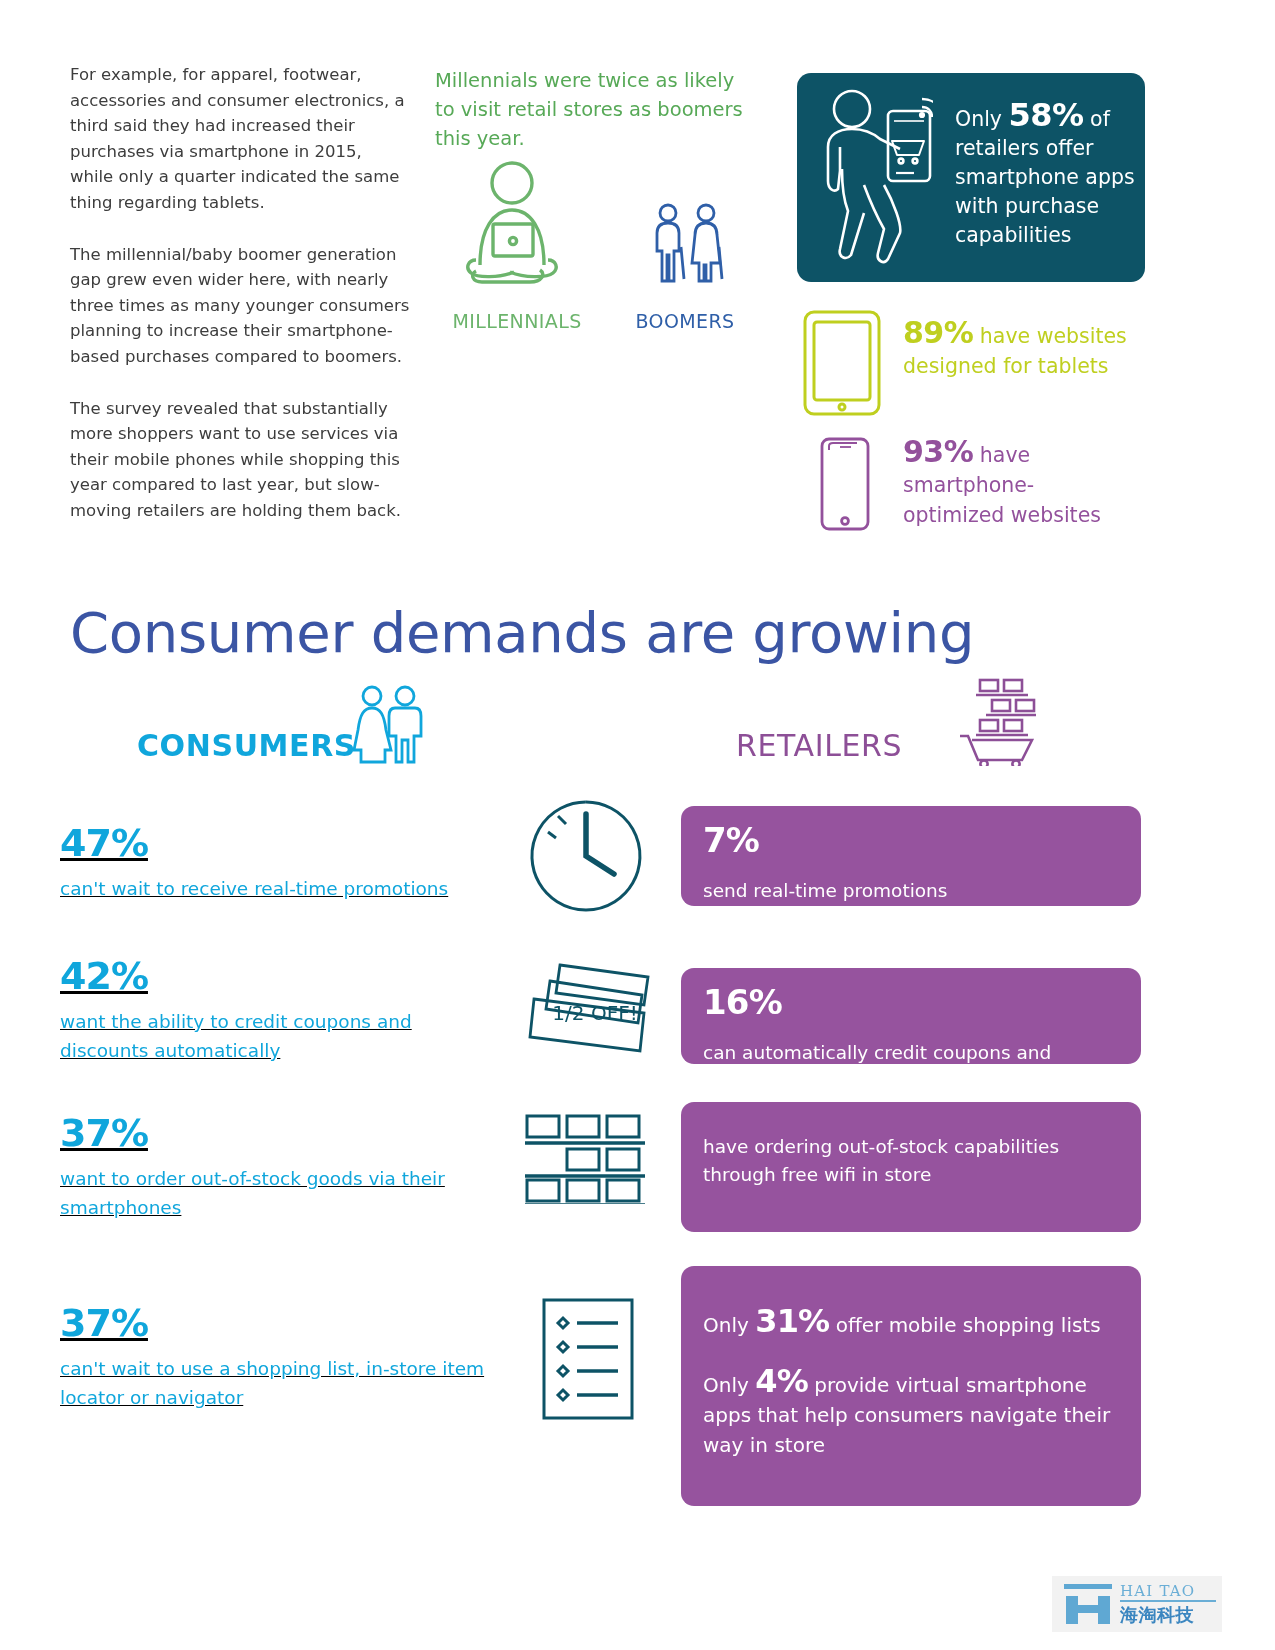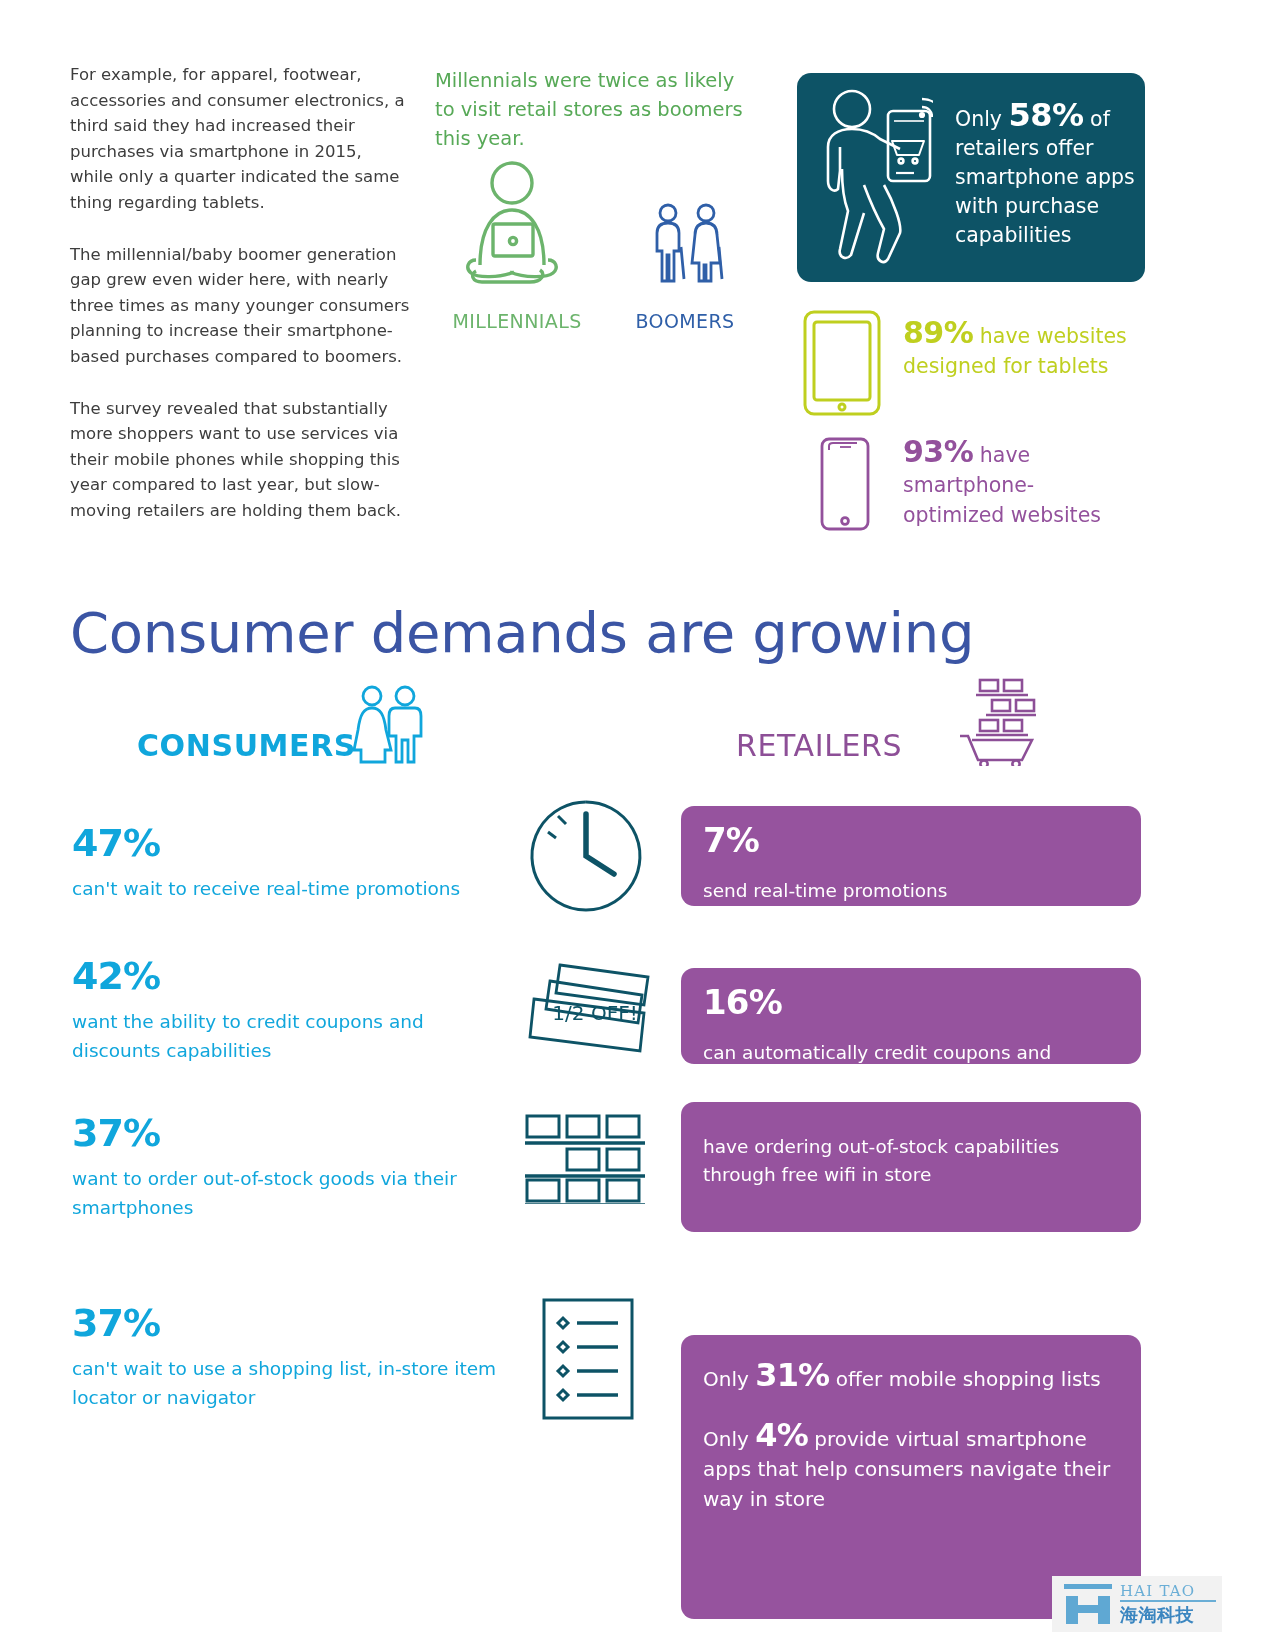--- a/index.html
+++ b/index.html
@@ -75,21 +75,21 @@
     font-size: 30px; font-weight: bold; color: #10a6dc; letter-spacing: .6px;
   }
   .consumers-icon { position: absolute; left: 352px; top: 684px; }
   .retailers-head {
     position: absolute; left: 736px; top: 728px;
     font-size: 30px; font-weight: normal; color: #8d4f97; letter-spacing: .6px;
   }
   .retailers-icon { position: absolute; left: 958px; top: 676px; }
 
   
-  .c-stat { position: absolute; left: 72px; width: 430px; }
+  .c-stat { position: absolute; left: 60px; width: 430px; text-decoration: underline; }
   .c-num {
     font-size: 38px; font-weight: bold; color: #10a6dc;
     letter-spacing: -1px; line-height: 42px;
   }
   .c-txt {
     font-size: 18.5px; color: #10a6dc; line-height: 29px; margin-top: 10px;
   }
 
   
   .mid-icon { position: absolute; }
@@ -250,21 +250,21 @@
     <circle cx="58" cy="88" r="3.6"></circle>
   </svg>
 </div>
 
 <div class="c-stat" style="top:822px">
   <div class="c-num">47%</div>
   <div class="c-txt">can't wait to receive real-time promotions</div>
 </div>
 <div class="c-stat" style="top:955px">
   <div class="c-num">42%</div>
-  <div class="c-txt">want the ability to credit coupons and discounts capabilities</div>
+  <div class="c-txt">want the ability to credit coupons and discounts automatically</div>
 </div>
 <div class="c-stat" style="top:1112px">
   <div class="c-num">37%</div>
   <div class="c-txt">want to order out-of-stock goods via their smartphones</div>
 </div>
 <div class="c-stat" style="top:1302px">
   <div class="c-num">37%</div>
   <div class="c-txt">can't wait to use a shopping list, in-store item locator or navigator</div>
 </div>
 
@@ -325,21 +325,21 @@
 
 <div class="r-box" style="top:968px; height:96px">
   <div class="r-num">16%</div>
   <div class="r-txt">can automatically credit coupons and discounts</div>
 </div>
 
 <div class="r-box" style="top:1102px; height:130px">
   <div class="r-txt">have ordering out-of-stock capabilities through free wifi in store</div>
 </div>
 
-<div class="r-box" style="top:1335px; height:284px; padding-top:25px">
+<div class="r-box" style="top:1266px; height:240px; padding-top:40px">
   <div class="r-line">
     <span>Only </span><span class="big">31%</span><span> offer mobile shopping lists</span>
   </div>
   <div class="r-line" style="margin-top:26px">
     <span>Only </span><span class="big">4%</span><span> provide virtual smartphone apps that help consumers navigate their way in store</span>
   </div>
 </div>
 
 <div class="logo">
   <div class="logo-h">

